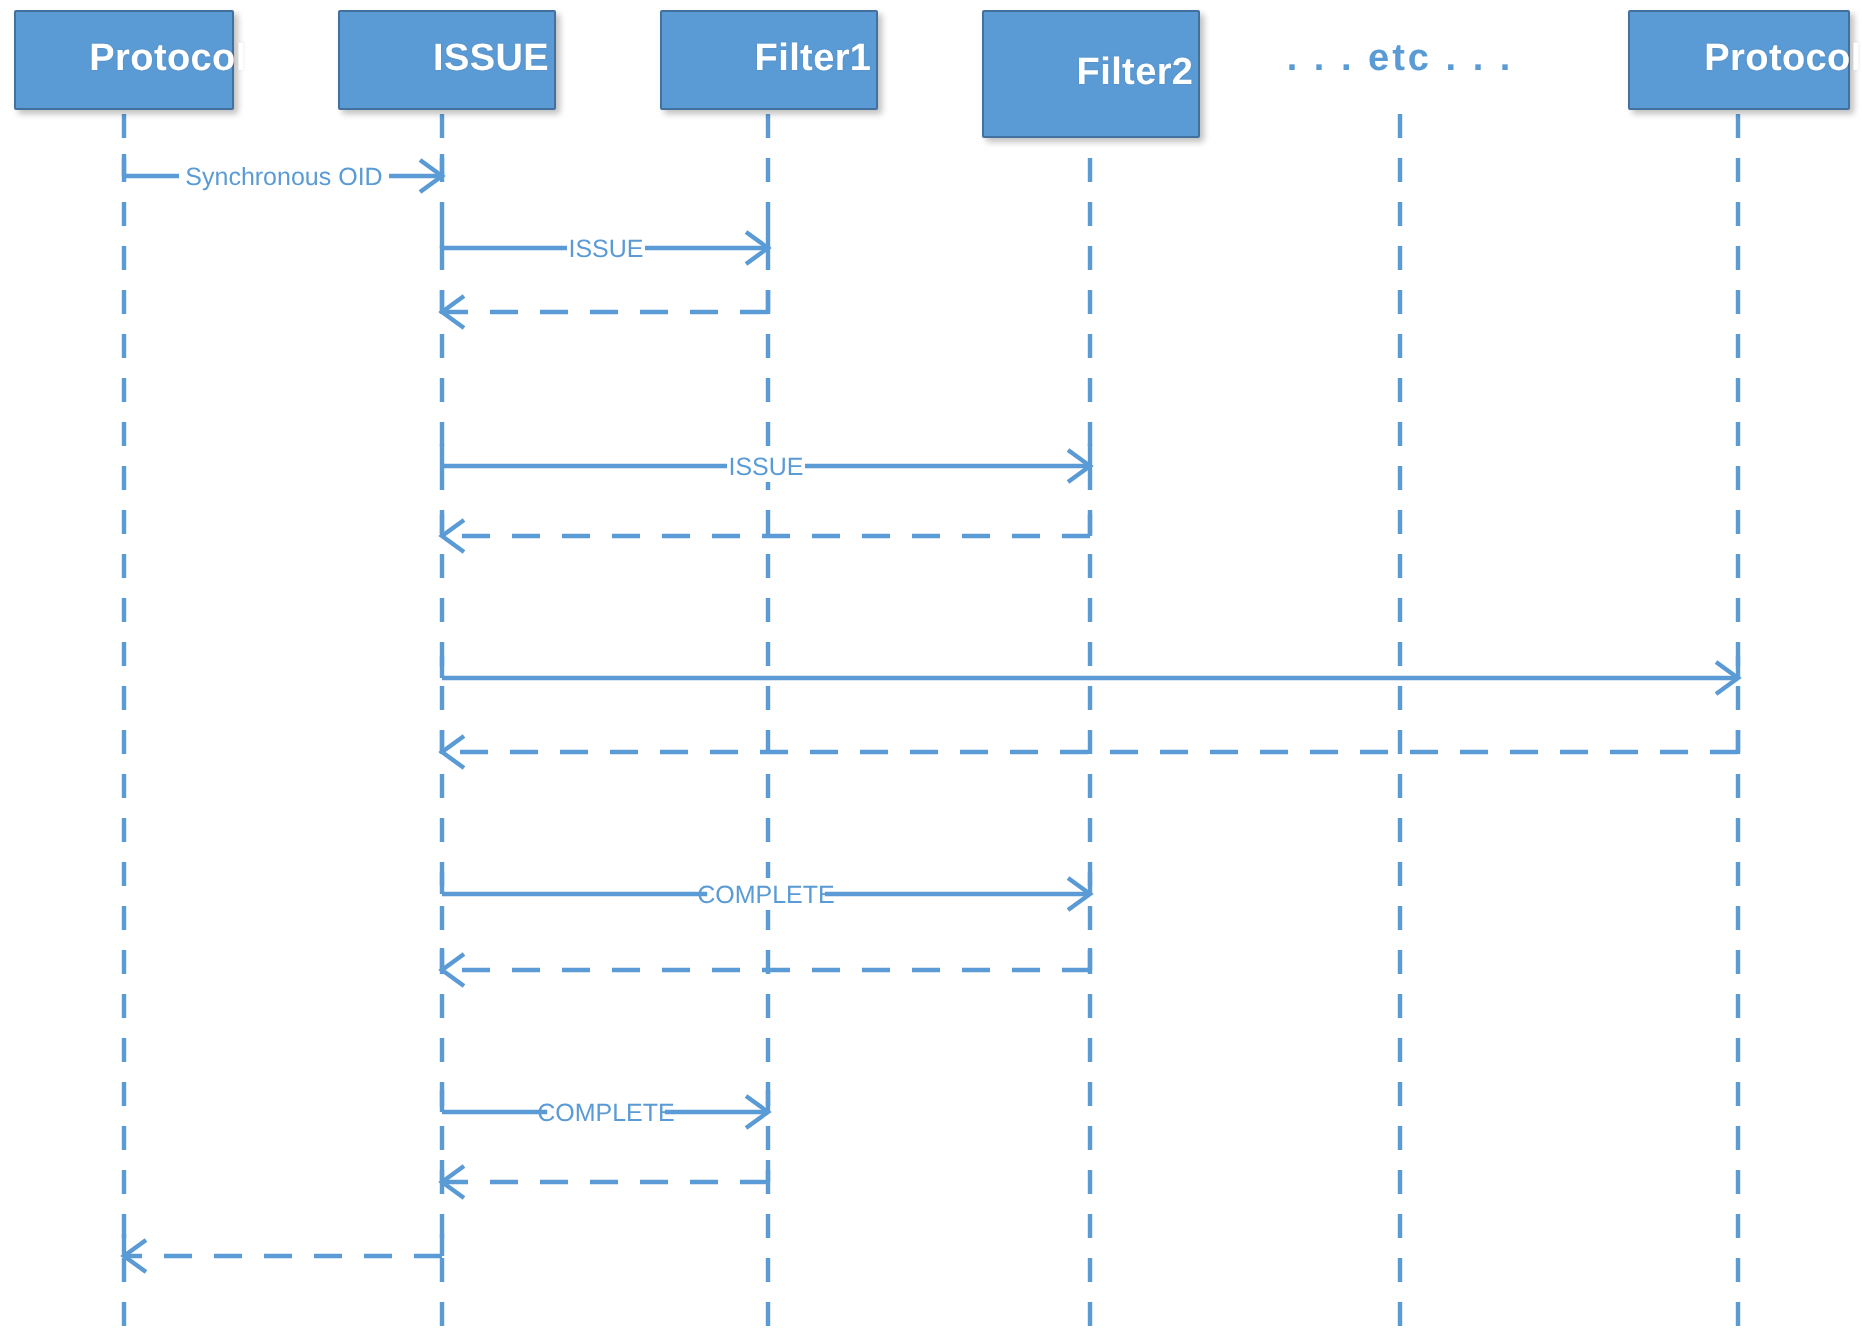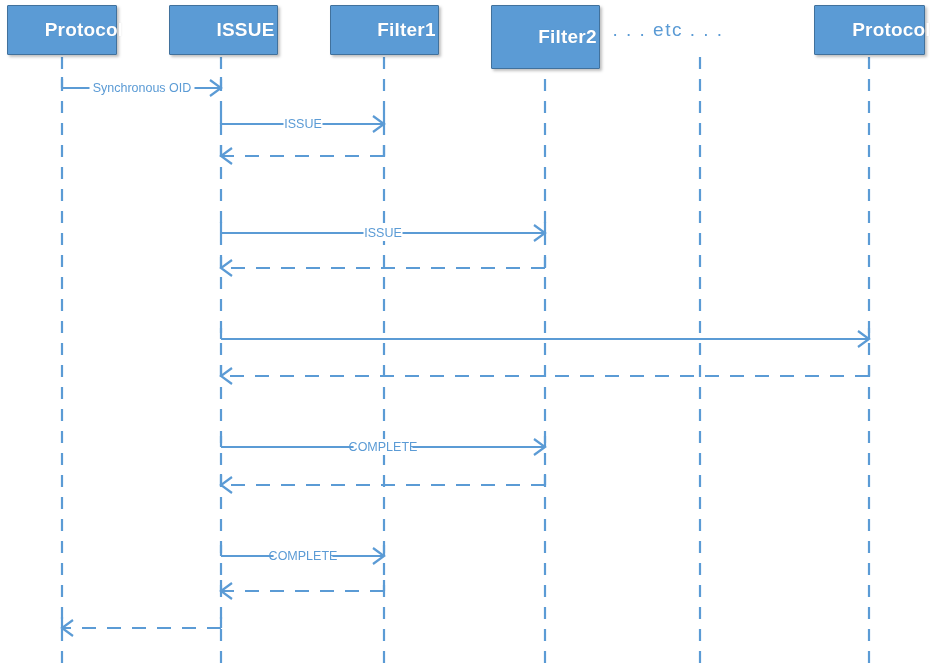--- a/index.html
+++ b/index.html
@@ -157,20 +157,20 @@
       </div>
       <div class="lifeline-box" style="left: 169px; top: 5px; width: 109px; height: 50px;">
         <span>ISSUE</span>
       </div>
       <div class="lifeline-box" style="left: 330px; top: 5px; width: 109px; height: 50px;">
         <span>Filter1</span>
       </div>
       <div class="lifeline-box" style="left: 491px; top: 5px; width: 109px; height: 64px;">
         <span>Filter2</span>
       </div>
-      <div class="etc-label" style="left: 608px; top: 5px; width: 120px; height: 50px;">
+      <div class="etc-label" style="left: 640px; top: 5px; width: 120px; height: 50px; font-weight: bold;">
         <span>. . . etc . . .</span>
       </div>
       <div class="lifeline-box" style="left: 814px; top: 5px; width: 111px; height: 50px;">
         <span>Protocol</span>
       </div>
     </div>
 </div>
 
 </body></html>

